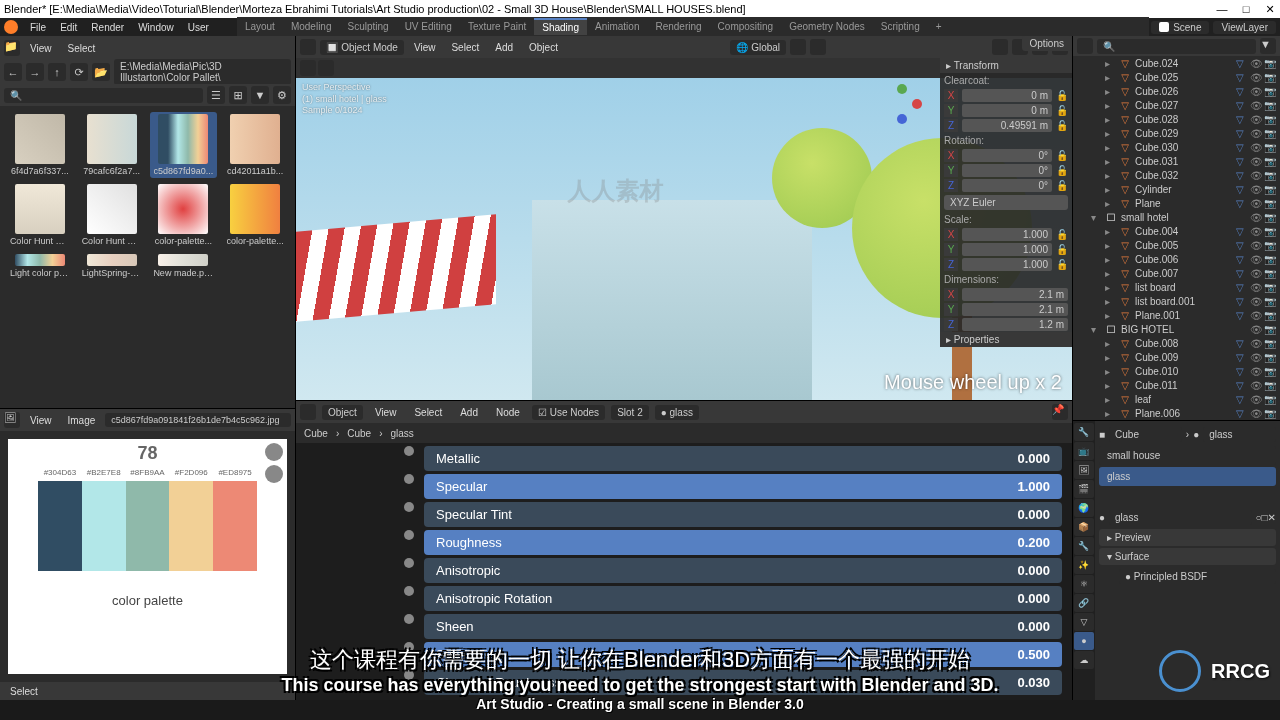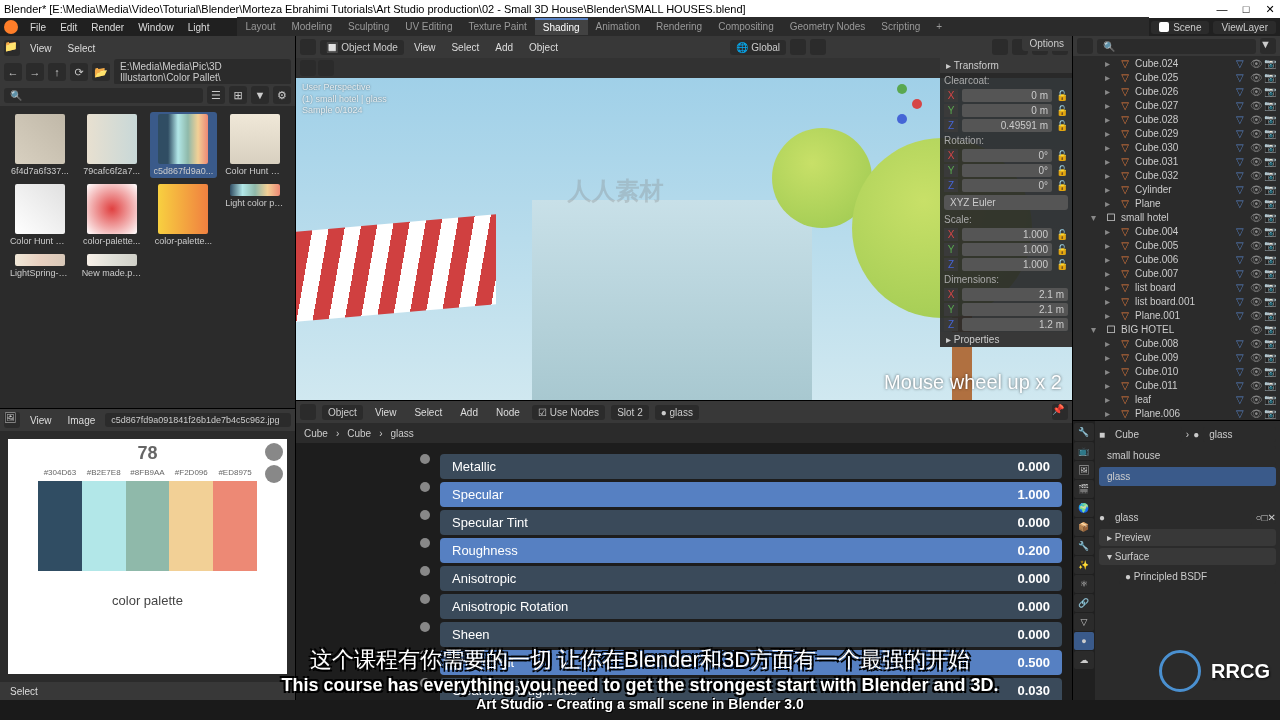--- a/index.html
+++ b/index.html
@@ -93,21 +93,21 @@
 .np-val { flex: 1; text-align: right; background: #555; padding: 1px 4px; border-radius: 2px; }
 .np-lock { width: 12px; text-align: center; }
 .np-label { padding: 2px 4px; color: #aaa; }
 .np-select { background: #555; padding: 2px 6px; border-radius: 3px; margin: 2px 4px; }
 
 
 .node-editor { height: 300px; background: #1d1d1d; border-top: 1px solid #000; display: flex; flex-direction: column; position: relative; }
 .ne-header { height: 22px; background: #383838; display: flex; align-items: center; padding: 0 4px; gap: 6px; font-size: 10px; }
 .ne-breadcrumb { height: 20px; background: #2b2b2b; display: flex; align-items: center; padding: 0 8px; gap: 8px; font-size: 10px; }
 .ne-content { flex: 1; position: relative; overflow: hidden; background: #1d1d1d; }
-.node-props { position: absolute; left: 144px; top: 0; right: 10px; margin-top: 8px; }
+.node-props { position: absolute; left: 128px; top: 0; right: 10px; }
 .prop-row { display: flex; align-items: center; background: #3a4a5a; border-radius: 4px; margin: 3px 0; padding: 5px 12px; font-size: 13px; }
 .prop-row.highlighted { background: #5680c2; }
 .prop-name { flex: 1; color: #fff; }
 .prop-val { color: #fff; font-weight: bold; }
 .prop-dot { width: 10px; height: 10px; background: #888; border-radius: 50%; position: absolute; left: -20px; }
 .prop-item { position: relative; }
 
 
 .right-col { width: 208px; background: #2b2b2b; display: flex; flex-direction: column; border-left: 1px solid #000; }
 .outliner { flex: 1; overflow: hidden; display: flex; flex-direction: column; }
@@ -157,21 +157,21 @@
     <span>✕</span>
   </div>
 </div>
 
 <div class="topmenu">
   <div class="blender-icon"></div>
   <span class="topmenu-item">File</span>
   <span class="topmenu-item">Edit</span>
   <span class="topmenu-item">Render</span>
   <span class="topmenu-item">Window</span>
-  <span class="topmenu-item">Light</span>
+  <span class="topmenu-item">User</span>
 
   <div class="workspace-tabs" style="margin-left:20px;flex:1;">
     <span class="ws-tab">Layout</span>
     <span class="ws-tab">Modeling</span>
     <span class="ws-tab">Sculpting</span>
     <span class="ws-tab">UV Editing</span>
     <span class="ws-tab">Texture Paint</span>
     <span class="ws-tab active">Shading</span>
     <span class="ws-tab">Animation</span>
     <span class="ws-tab">Rendering</span>
@@ -221,20 +221,24 @@
             <div class="fb-thumb t1"></div>
             <div class="fb-label">6f4d7a6f337...</div>
           </div>
           <div class="fb-item">
             <div class="fb-thumb t2"></div>
             <div class="fb-label">79cafc6f2a7...</div>
           </div>
           <div class="fb-item selected">
             <div class="fb-thumb t3"></div>
             <div class="fb-label">c5d867fd9a0...</div>
+          </div>
+          <div class="fb-item">
+            <div class="fb-thumb t4"></div>
+            <div class="fb-label">cd42011a1b...</div>
           </div>
           <div class="fb-item">
             <div class="fb-thumb t5"></div>
             <div class="fb-label">Color Hunt Pa...</div>
           </div>
           <div class="fb-item">
             <div class="fb-thumb t6"></div>
             <div class="fb-label">Color Hunt Pa...</div>
           </div>
           <div class="fb-item">

